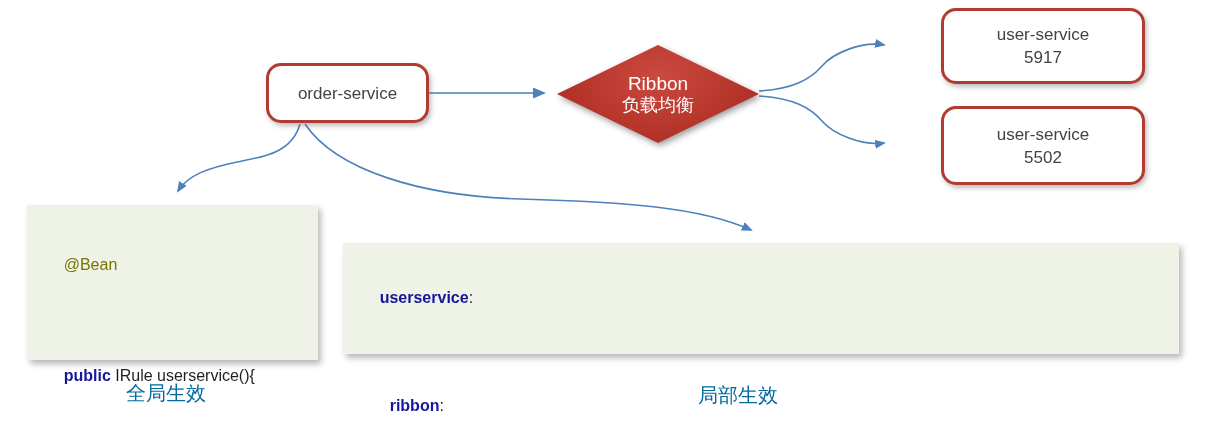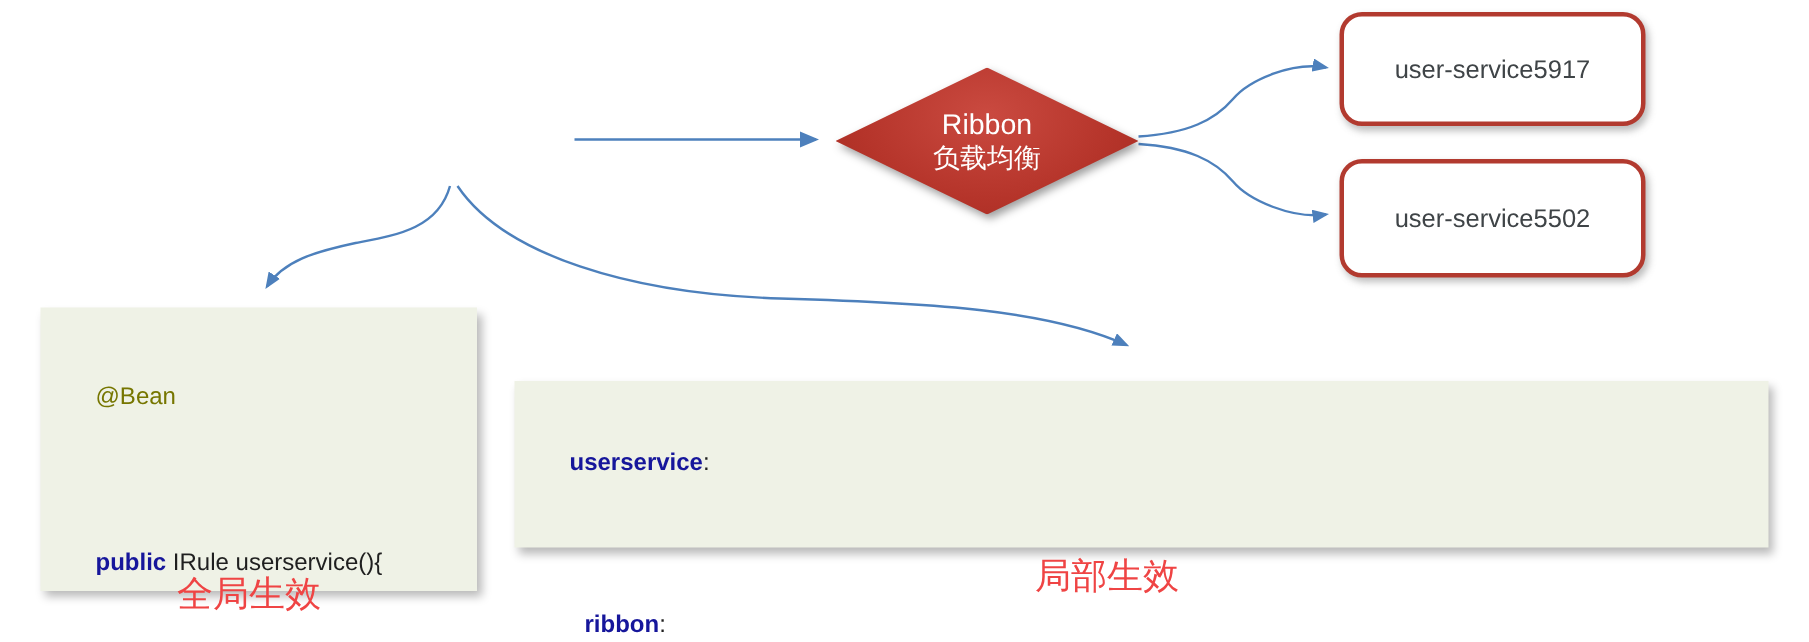--- a/index.html
+++ b/index.html
@@ -4,48 +4,48 @@
 <style>
   html,body{margin:0;padding:0;background:#ffffff;}
   body{width:1206px;height:428px;position:relative;overflow:hidden;
        font-family:"Liberation Sans","DejaVu Sans",sans-serif;}
   .stage{position:absolute;left:0;top:0;width:1206px;height:428px;}
 
   svg.connectors{position:absolute;left:0;top:0;pointer-events:none;}
 
   .node{position:absolute;background:#ffffff;border:3px solid #B23A2F;border-radius:15px;
         box-shadow:2px 3px 5px rgba(110,110,110,.45);
-        display:flex;flex-direction:row;align-items:center;justify-content:center;
-        color:#3F4447;font-size:17px;line-height:23px;text-align:center;box-sizing:border-box;}
+        display:flex;flex-direction:column;align-items:center;justify-content:center;
+        color:#3F4447;font-size:17px;line-height:23px;text-align:center;box-sizing:border-box;margin-left:48px;}
   .node-order{left:218px;top:63px;width:163px;height:60px;}
   .node-user1{left:893px;top:8px;width:204px;height:76px;}
   .node-user2{left:893px;top:106px;width:204px;height:79px;}
 
   .diamond-wrap{position:absolute;left:557px;top:45px;width:202px;height:98px;
                 filter:drop-shadow(2px 3px 3px rgba(0,0,0,.38));}
   .diamond{width:100%;height:100%;clip-path:polygon(50% 0,100% 50%,50% 100%,0 50%);
            background:radial-gradient(ellipse at 50% 32%,#CA4A40 0%,#B5342A 60%,#A32A20 100%);
            display:flex;flex-direction:column;align-items:center;justify-content:center;color:#ffffff;}
   .diamond .l1{font-size:19px;line-height:22px;}
   .diamond .l2{font-size:18px;line-height:21px;}
 
   .code-block{position:absolute;background:#EFF2E6;box-shadow:3px 4px 6px rgba(0,0,0,.28);
               font-size:16px;box-sizing:border-box;}
-  .left-code{left:27px;top:205px;width:291px;height:189px;padding:4px 12px 0 10px;}
-  .right-code{left:343px;top:254px;width:836px;height:111px;padding:1px 12px 0 10px;}
+  .left-code{left:27px;top:205px;width:291px;height:155px;padding:4px 12px 0 10px;}
+  .right-code{left:343px;top:243px;width:836px;height:111px;padding:1px 12px 0 10px;}
   .code-line{line-height:37px;white-space:pre;}
   .right-code .code-line{line-height:36px;}   
   .ind-b{padding-left:10px;}   
   .tok-kw,.tok-key{color:#16169B;font-weight:bold;}
   .tok-ann{color:#767600;}
   .tok-plain{color:#1F1F1F;}
 
-  .red-label{position:absolute;color:#ef4444;font-size:24px;width:160px;text-align:center;}
+  .red-label{position:absolute;color:#0369a1;font-size:20px;width:160px;text-align:center;}
   .label-global{left:86px;top:380px;}
-  .label-local{left:658px;top:368px;}
+  .label-local{left:658px;top:382px;}
 </style>
 </head>
 <body>
 
 <div class="stage">
 
   <svg class="connectors" width="1206" height="428" viewBox="0 0 1206 428">
     <defs>
       <marker id="ahBig" markerUnits="userSpaceOnUse" markerWidth="13" markerHeight="11" refX="11" refY="5.5" orient="auto">
         <path d="M0 0 L13 5.5 L0 11 Z" fill="#4D80BC"></path>
@@ -54,20 +54,23 @@
         <path d="M0 0 L11 4.5 L0 9 Z" fill="#4D80BC"></path>
       </marker>
     </defs>
     <path d="M 383 93 L 544 93" fill="none" stroke="#4D80BC" stroke-width="1.7" marker-end="url(#ahBig)"></path>
     <path d="M 759 91 C 792 89 810 80 822 66 C 833 53 862 41 884 45" fill="none" stroke="#4D80BC" stroke-width="1.6" marker-end="url(#ah)"></path>
     <path d="M 759 96 C 792 98 810 107 822 121 C 833 134 862 146 884 143" fill="none" stroke="#4D80BC" stroke-width="1.6" marker-end="url(#ah)"></path>
     <path d="M 300 124 C 292 153 263 157 237 162 C 209 168 189 174 178 191" fill="none" stroke="#4D80BC" stroke-width="1.6" marker-end="url(#ah)"></path>
     <path d="M 305 124 C 336 170 420 196 520 199 C 625 202 700 207 751 230" fill="none" stroke="#4D80BC" stroke-width="1.6" marker-end="url(#ah)"></path>
   </svg>
 
+  <div class="node node-order">
+    <span>order-service</span>
+  </div>
 
   <div class="diamond-wrap">
     <div class="diamond">
       <div class="l1">Ribbon</div>
       <div class="l2">负载均衡</div>
     </div>
   </div>
 
   <div class="node node-user1">
     <span>user-service</span>

